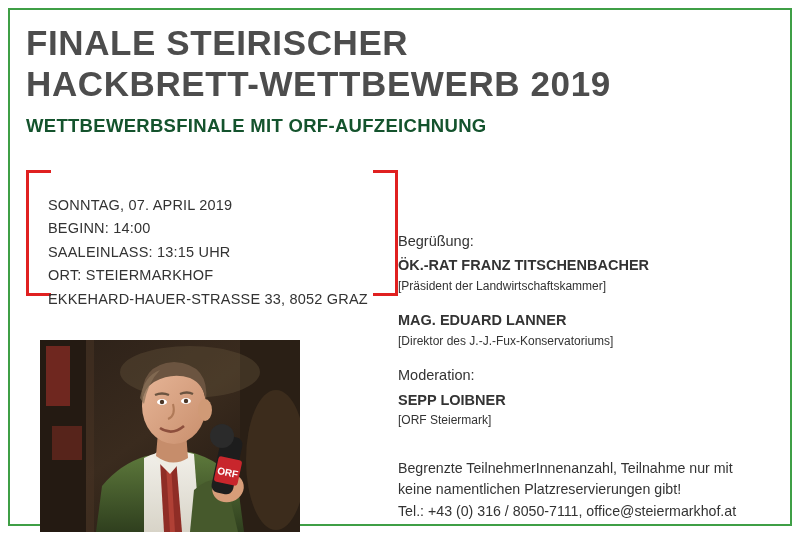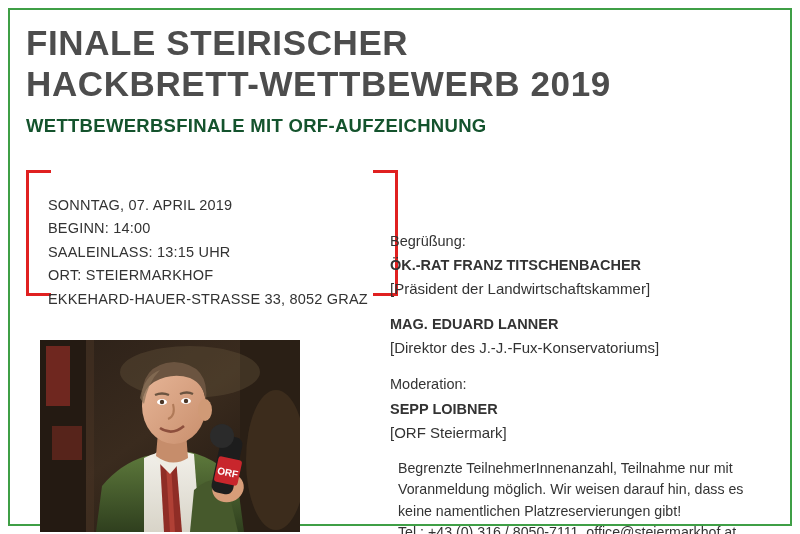--- a/index.html
+++ b/index.html
@@ -106,37 +106,37 @@
     width: 260px;
     height: 192px;
     overflow: hidden;
     background: #20160f;
   }
   .photo svg { display: block; }
 
   
   .rightcol {
     position: absolute;
-    left: 364px;
+    left: 372px;
     top: 208px;
     width: 388px;
     color: #333333;
   }
   .rc-label {
     font-size: 14.5px;
     line-height: 1.55;
     margin-bottom: 3px;
   }
   .rc-name {
     font-size: 14.5px;
     font-weight: bold;
     line-height: 1.5;
   }
   .rc-sub {
-    font-size: 15px;
+    font-size: 12px;
     line-height: 1.55;
     margin-bottom: 14px;
   }
   .rc-sub.tight { margin-bottom: 12px; }
 
   .notes {
     position: absolute;
     left: 372px;
     top: 436px;
     width: 400px;
@@ -253,19 +253,18 @@
       <div class="rc-sub">[Präsident der Landwirtschaftskammer]</div>
       <div class="rc-name">MAG. EDUARD LANNER</div>
       <div class="rc-sub">[Direktor des J.-J.-Fux-Konservatoriums]</div>
       <div class="rc-label">Moderation:</div>
       <div class="rc-name">SEPP LOIBNER</div>
       <div class="rc-sub tight">[ORF Steiermark]</div>
     </div>
 
     <div class="notes">
       <p>Begrenzte TeilnehmerInnenanzahl, Teilnahme nur mit</p>
-      <p>Voranmeldung möglich. Wir weisen darauf hin, dass es</p>
       <p>keine namentlichen Platzreservierungen gibt!</p>
       <p>Tel.: +43 (0) 316 / 8050-7111, office@steiermarkhof.at</p>
     </div>
 
   </div>
 </div>
 
 </body></html>

